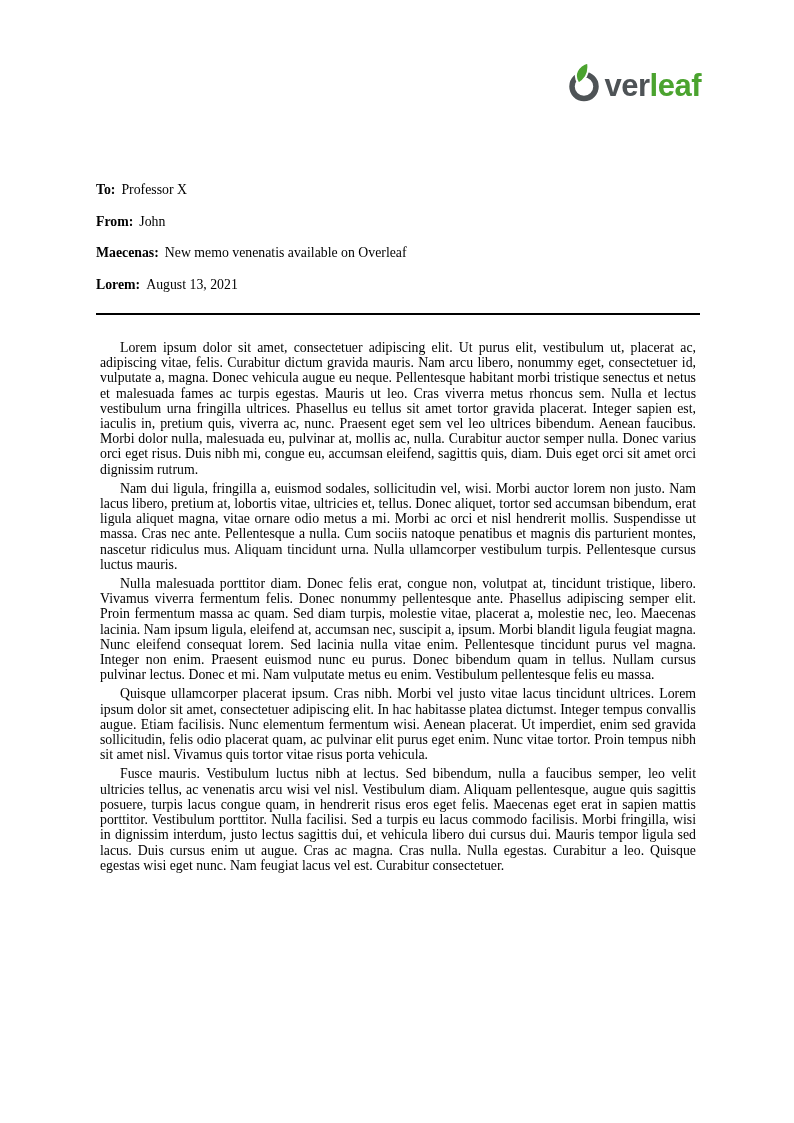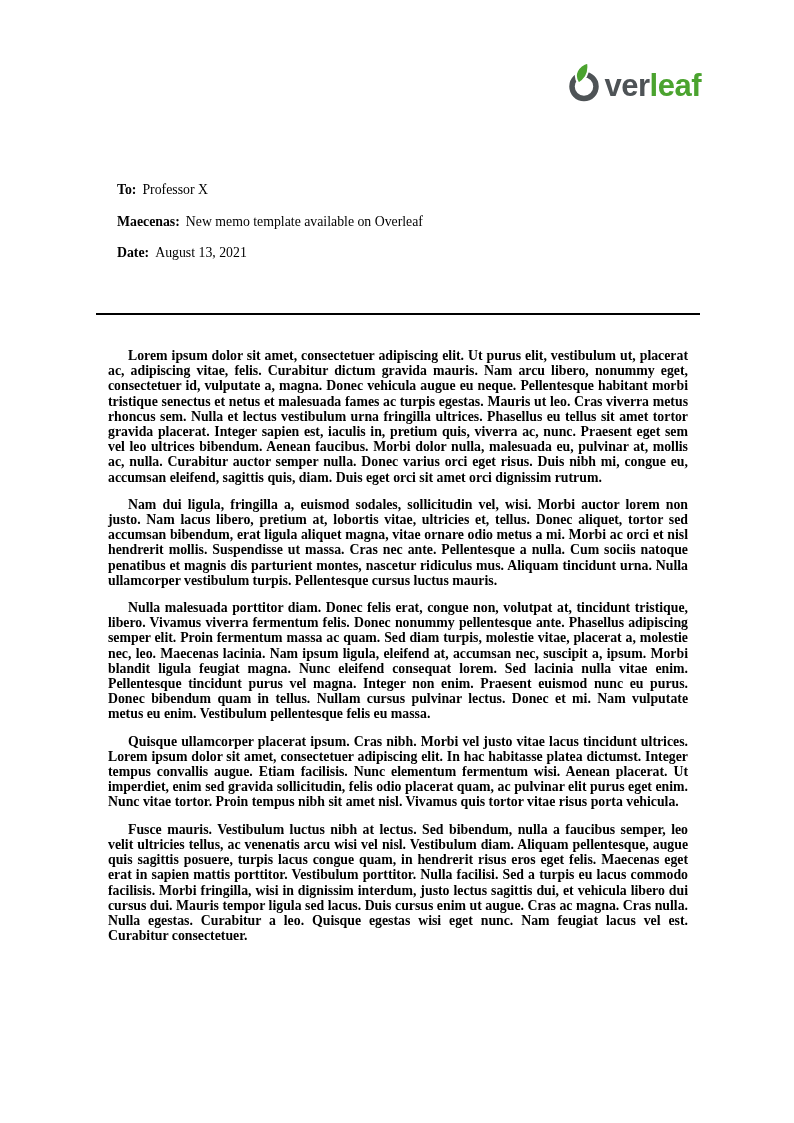--- a/index.html
+++ b/index.html
@@ -34,42 +34,42 @@
   }
   .logo-leaf-text { color: #4ba32f; }
   
   .memo-fields {
     position: absolute;
     left: 96px;
     top: 182px;
     width: 604px;
     font-size: 13.8px;
   }
-  .memo-field { margin-bottom: 15.5px; margin-left: 21px; }
+  .memo-field { margin-bottom: 15.5px; }
   .field-label { font-weight: bold; margin-right: 6px; }
   
   .rule {
     position: absolute;
     left: 96px;
     top: 313px;
     width: 604px;
     height: 2px;
     background: #000000;
   }
   
   .memo-body {
     position: absolute;
     left: 96px;
     top: 336px;
     width: 604px;
     font-size: 13.8px;
     line-height: 15.2px;
     text-align: justify;
   }
-  .memo-body p { margin: 12px; text-indent: 20px; font-weight: bold; }
+  .memo-body p { margin: 4px; text-indent: 20px; }
   
   .page-footer {
     position: absolute;
     left: 0;
     top: 1049px;
     width: 100%;
     text-align: center;
     font-size: 13.8px;
   }
 </style>
@@ -84,24 +84,27 @@
       <path d="M24 0.5 C 13.5 3.5, 8.5 13, 14.5 21.5 C 22.5 17, 25.5 9.5, 24 0.5 Z" fill="#4ba32f" stroke="#ffffff" stroke-width="2"></path>
     </svg>
     <span class="logo-text"><span>ver</span><span class="logo-leaf-text">leaf</span></span>
   </div>
 
   <div class="memo-fields">
     <div class="memo-field">
       <span class="field-label">To:</span><span class="field-value">Professor X</span>
     </div>
     <div class="memo-field">
-      <span class="field-label">Maecenas:</span><span class="field-value">New memo template available on Overleaf</span>
+      <span class="field-label">From:</span><span class="field-value">John</span>
     </div>
     <div class="memo-field">
-      <span class="field-label">Date:</span><span class="field-value">August 13, 2021</span>
+      <span class="field-label">Maecenas:</span><span class="field-value">New memo venenatis available on Overleaf</span>
+    </div>
+    <div class="memo-field">
+      <span class="field-label">Lorem:</span><span class="field-value">August 13, 2021</span>
     </div>
   </div>
 
   <div class="rule"></div>
 
   <div class="memo-body">
     <p>Lorem ipsum dolor sit amet, consectetuer adipiscing elit. Ut purus elit, vestibulum ut, placerat ac, adipiscing vitae, felis. Curabitur dictum gravida mauris. Nam arcu libero, nonummy eget, consectetuer id, vulputate a, magna. Donec vehicula augue eu neque. Pellentesque habitant morbi tristique senectus et netus et malesuada fames ac turpis egestas. Mauris ut leo. Cras viverra metus rhoncus sem. Nulla et lectus vestibulum urna fringilla ultrices. Phasellus eu tellus sit amet tortor gravida placerat. Integer sapien est, iaculis in, pretium quis, viverra ac, nunc. Praesent eget sem vel leo ultrices bibendum. Aenean faucibus. Morbi dolor nulla, malesuada eu, pulvinar at, mollis ac, nulla. Curabitur auctor semper nulla. Donec varius orci eget risus. Duis nibh mi, congue eu, accumsan eleifend, sagittis quis, diam. Duis eget orci sit amet orci dignissim rutrum.</p>
     <p>Nam dui ligula, fringilla a, euismod sodales, sollicitudin vel, wisi. Morbi auctor lorem non justo. Nam lacus libero, pretium at, lobortis vitae, ultricies et, tellus. Donec aliquet, tortor sed accumsan bibendum, erat ligula aliquet magna, vitae ornare odio metus a mi. Morbi ac orci et nisl hendrerit mollis. Suspendisse ut massa. Cras nec ante. Pellentesque a nulla. Cum sociis natoque penatibus et magnis dis parturient montes, nascetur ridiculus mus. Aliquam tincidunt urna. Nulla ullamcorper vestibulum turpis. Pellentesque cursus luctus mauris.</p>
     <p>Nulla malesuada porttitor diam. Donec felis erat, congue non, volutpat at, tincidunt tristique, libero. Vivamus viverra fermentum felis. Donec nonummy pellentesque ante. Phasellus adipiscing semper elit. Proin fermentum massa ac quam. Sed diam turpis, molestie vitae, placerat a, molestie nec, leo. Maecenas lacinia. Nam ipsum ligula, eleifend at, accumsan nec, suscipit a, ipsum. Morbi blandit ligula feugiat magna. Nunc eleifend consequat lorem. Sed lacinia nulla vitae enim. Pellentesque tincidunt purus vel magna. Integer non enim. Praesent euismod nunc eu purus. Donec bibendum quam in tellus. Nullam cursus pulvinar lectus. Donec et mi. Nam vulputate metus eu enim. Vestibulum pellentesque felis eu massa.</p>
     <p>Quisque ullamcorper placerat ipsum. Cras nibh. Morbi vel justo vitae lacus tincidunt ultrices. Lorem ipsum dolor sit amet, consectetuer adipiscing elit. In hac habitasse platea dictumst. Integer tempus convallis augue. Etiam facilisis. Nunc elementum fermentum wisi. Aenean placerat. Ut imperdiet, enim sed gravida sollicitudin, felis odio placerat quam, ac pulvinar elit purus eget enim. Nunc vitae tortor. Proin tempus nibh sit amet nisl. Vivamus quis tortor vitae risus porta vehicula.</p>

